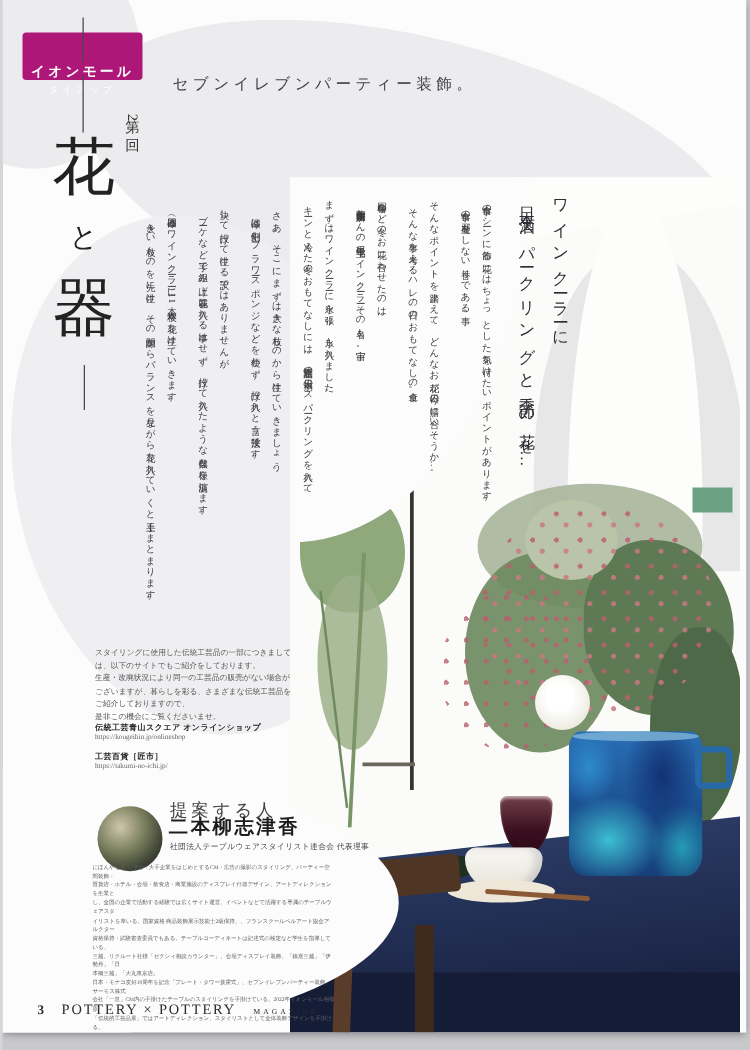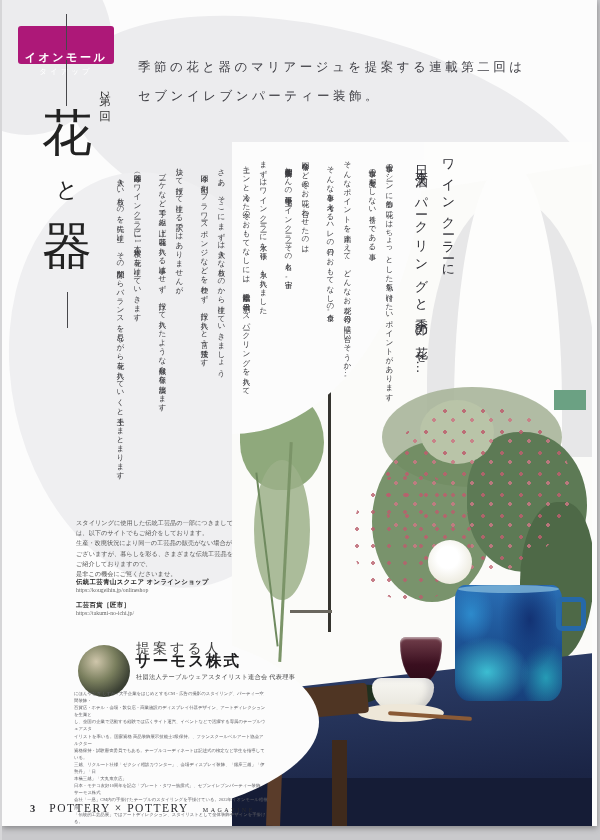--- a/index.html
+++ b/index.html
@@ -159,21 +159,20 @@
     <div class="rail rail1"></div>
     <div class="rail rail2"></div>
     <div class="rail rail3"></div>
     <div class="edition">第2回</div>
     <div class="bigtitle" id="bigtitle">
         <div class="big">花</div>
         <div class="small">と</div>
         <div class="big">器</div>
       </div>
     <div class="intro" id="intro">
-        <div>季節の花と器のマリアージュを提案する連載第二回は</div>
         <div>セブンイレブンパーティー装飾。</div>
       </div>
     <div class="vtext" id="vtext">
         <div class="vcol vhead" style="margin-top: 0px;">ワインクーラーに</div>
         <div class="vcol vhead" style="margin-top: 5px; margin-left: 18px;">日本酒スパークリングと季節の花を…</div>
         <div class="vcol vbody" style="margin-top: 8px;">食事のシーンに飾る花にはちょっとした気を付けたいポイントがあります。</div>
         <div class="vcol vbody" style="margin-top: 13px; margin-left: 15px;">食事の邪魔をしない香りである事。</div>
         <div class="vcol vbody" style="margin-top: 6px;">そんなポイントを踏まえて、どんなお花が今日の膳に合いそうか…。</div>
         <div class="vcol vbody" style="margin-top: 11px; margin-left: 15px;">そんな事を考えるハレの日のおもてなしの食卓。</div>
         <div class="vcol vbody" style="margin-top: 6px;">今回椿など冬のお花に合わせたのは、</div>
@@ -198,21 +197,21 @@
       </div>
     <div class="shops" id="shops">
         <div class="shopname">伝統工芸青山スクエア オンラインショップ</div>
         <div class="shopurl">https://kougeihin.jp/onlineshop</div>
         <div class="shopname">工芸百貨［匠市］</div>
         <div class="shopurl">https://takumi-no-ichi.jp/</div>
       </div>
 
     <div class="avatar"></div>
     <div class="plabel">提案する人</div>
-    <div class="pname">サーモス株式</div>
+    <div class="pname">二本柳志津香</div>
     <div class="ptitle">社団法人テーブルウェアスタイリスト連合会 代表理事</div>
     <div class="bio" id="bio">
         <div>にほんやなぎ しずか / 大手企業をはじめとするCM・広告の撮影のスタイリング、パーティー空間装飾・</div>
         <div>百貨店・ホテル・会場・飲食店・商業施設のディスプレイ什器デザイン、アートディレクションを生業と</div>
         <div>し、全国の企業で活動する経験では広くサイト運営、イベントなどで活躍する専属のテーブルウェアスタ</div>
         <div>イリストを率いる。国家資格 商品装飾展示技能士2級保持。、フランスクールベルアート協会アルクター</div>
         <div>資格保持・試験審査委員でもある。テーブルコーディネートは記述式の検定など学生を指導している。</div>
         <div>三越、リクルート社様「ゼクシィ相談カウンター」、会場ディスプレイ装飾、「銀座三越」「伊勢丹」「日</div>
         <div>本橋三越」「大丸東京店」</div>
         <div>日本・モナコ友好10周年を記念「プレート・タワー披露式」、セブンイレブンパーティー装飾、サーモス株式</div>

